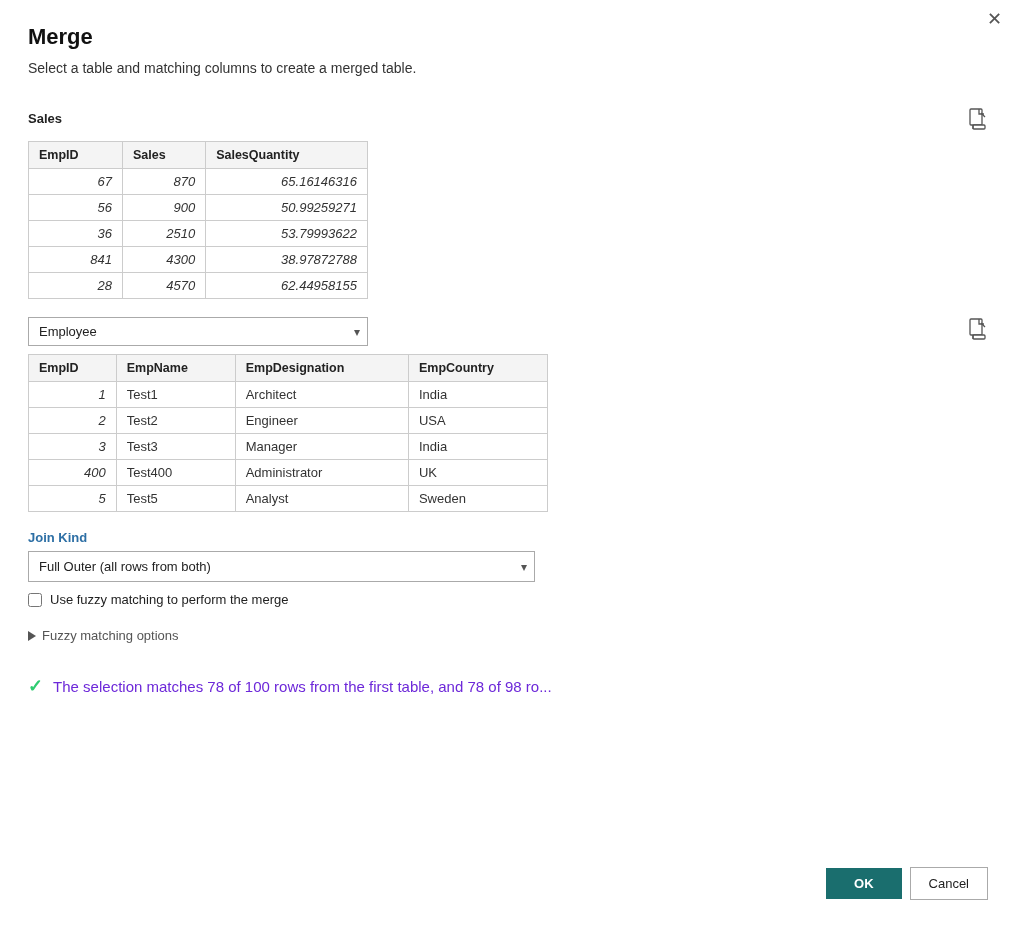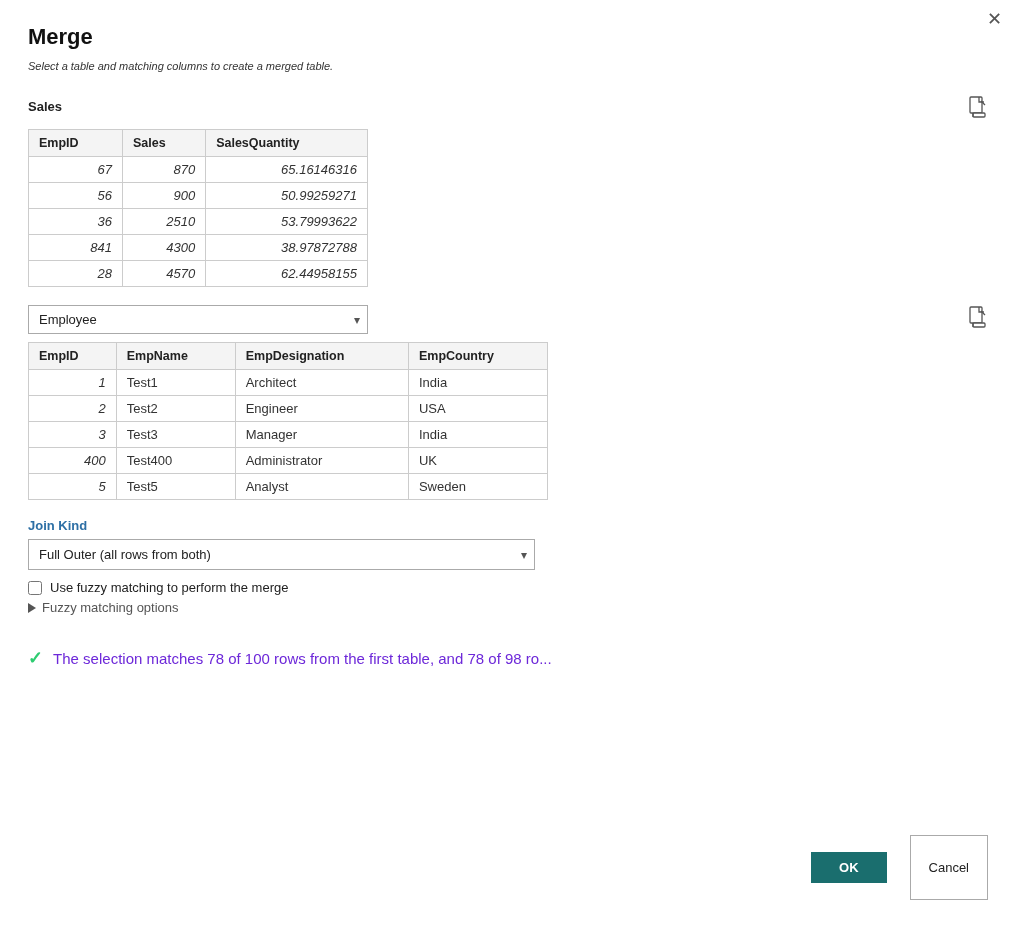--- a/index.html
+++ b/index.html
@@ -28,23 +28,22 @@
 
     h1.dialog-title {
       font-size: 22px;
       font-weight: 700;
       margin-bottom: 10px;
       color: #111;
     }
 
     .subtitle {
       color: #333;
-      margin-bottom: 24px;
-      font-size: 11px;
-      font-style: italic;
+      margin-bottom: 32px;
+      font-size: 14px;
     }
 
     .section-label {
       font-size: 13px;
       font-weight: 600;
       color: #222;
       margin-bottom: 6px;
     }
 
     .table-section {
@@ -170,21 +169,21 @@
       transform: translateY(-50%);
       pointer-events: none;
       color: #555;
       font-size: 12px;
     }
 
     .fuzzy-checkbox-row {
       display: flex;
       align-items: center;
       gap: 8px;
-      margin-bottom: 5px;
+      margin-bottom: 21px;
       font-size: 13px;
       color: #222;
     }
 
     .fuzzy-checkbox-row input[type="checkbox"] {
       width: 14px;
       height: 14px;
     }
 
     .fuzzy-options-row {
@@ -227,39 +226,39 @@
       color: #6d28d9;
       flex: 1;
     }
 
     
     .footer-buttons {
       position: absolute;
       bottom: 28px;
       right: 28px;
       display: flex;
-      gap: 23px;
+      gap: 8px;
       align-items: center;
     }
 
     .btn-ok {
       background: #1a6e6e;
       color: #fff;
       border: none;
       padding: 8px 28px;
       font-size: 13px;
       cursor: pointer;
       font-weight: 600;
     }
 
     .btn-cancel {
       background: #fff;
       color: #222;
       border: 1px solid #aaa;
-      padding: 24px 18px;
+      padding: 8px 18px;
       font-size: 13px;
       cursor: pointer;
     }
 
     
     .sales-table-wrapper {
       max-width: 960px;
     }
     .sales-table-wrapper .data-table {
       width: auto;

